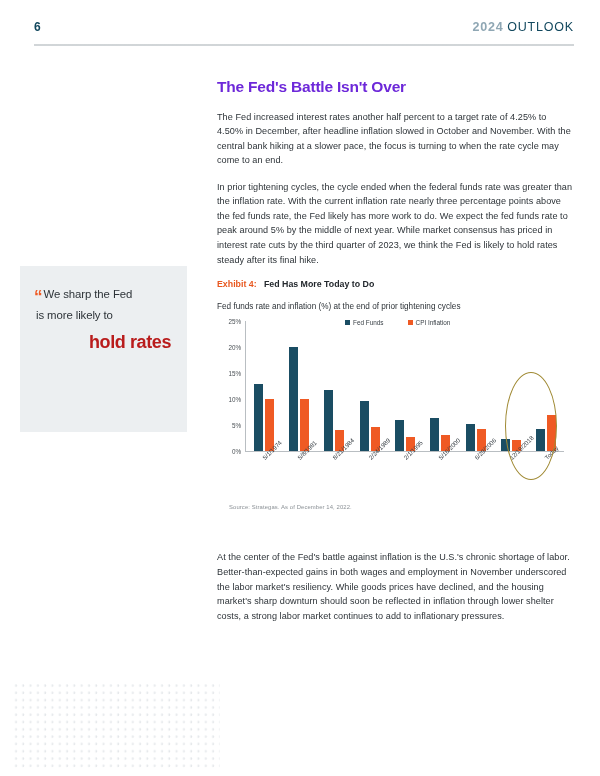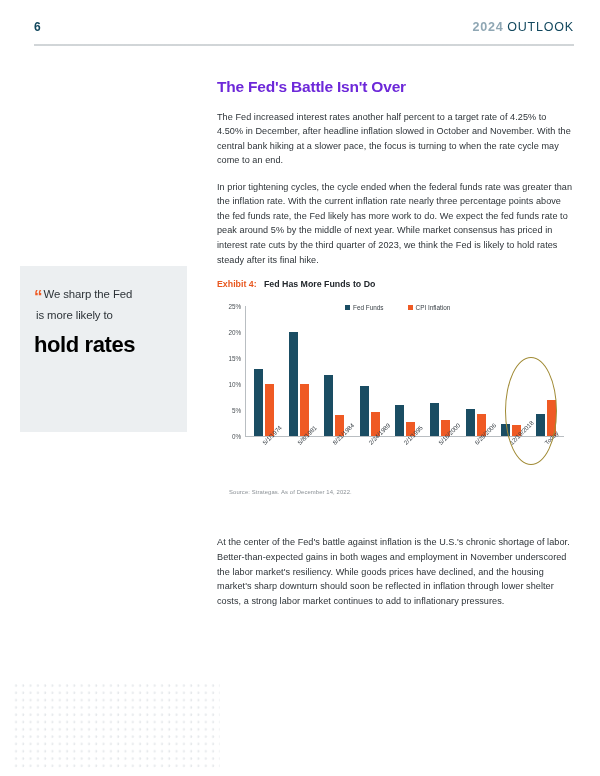--- a/index.html
+++ b/index.html
@@ -254,26 +254,27 @@
     padding: 18px 16px 14px 14px;
   }
   .pq-line {
     font-size: 11.4px;
     color: #2d3338;
     line-height: 1.62;
     letter-spacing: -0.1px;
   }
   .pq-line.small { font-size: 11px; }
   .pq-big {
-    font-size: 22px;
-    font-weight: bold;
-    color: #000000;
+    font-size: 18px;
+    font-weight: bold;
+    color: #b91c1c;
     line-height: 1.16;
     letter-spacing: -0.4px;
     display: block;
+    text-align: right;
   }
   .pq-bold-in {
     font-weight: bold;
     color: #1a5f80;
   }
   .pq-mark {
     color: #ef5a24;
     font-weight: bold;
     font-size: 17px;
     line-height: 0;
@@ -329,22 +330,23 @@
   <div class="main-col">
 
     <h1 class="section-title">The Fed's Battle Isn't Over</h1>
 
     <p class="body-par">The Fed increased interest rates another half percent to a target rate of 4.25% to 4.50% in December, after headline inflation slowed in October and November. With the central bank hiking at a slower pace, the focus is turning to when the rate cycle may come to an end.</p>
     <p class="body-par">In prior tightening cycles, the cycle ended when the federal funds rate was greater than the inflation rate. With the current inflation rate nearly three percentage points above the fed funds rate, the Fed likely has more work to do. We expect the fed funds rate to peak around 5% by the middle of next year. While market consensus has priced in interest rate cuts by the third quarter of 2023, we think the Fed is likely to hold rates steady after its final hike.</p>
 
     <div class="exhibit-head">
       <span class="exhibit-label">Exhibit 4:</span>
       <span>&nbsp;</span>
-      <span class="exhibit-title">Fed Has More Funds to Do</span>
-    </div>
+      <span class="exhibit-title">Fed Has More Today to Do</span>
+    </div>
+    <div class="exhibit-sub">Fed funds rate and inflation (%) at the end of prior tightening cycles</div>
 
     <div class="chart-wrap">
 
       <div class="chart-legend" id="chart-legend">
           <div class="legend-item">
             <span class="legend-swatch" style="background: rgb(26, 77, 99);"></span>
             <span>Fed Funds</span>
           </div>
           <div class="legend-item">
             <span class="legend-swatch" style="background: rgb(239, 90, 36);"></span>

